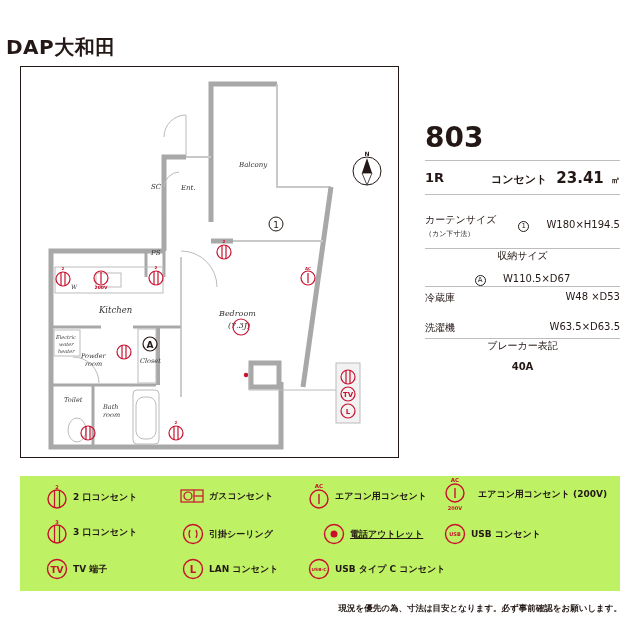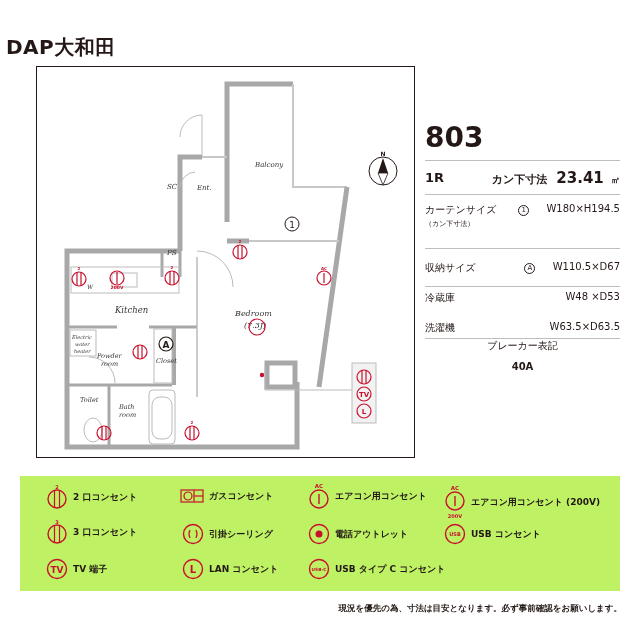--- a/index.html
+++ b/index.html
@@ -1,32 +1,32 @@
 <!DOCTYPE html>
 <html><head>
 <meta charset="utf-8">
 <style>
   * { box-sizing: border-box; margin: 0; padding: 0; }
   body { width: 640px; height: 640px; background: #ffffff; font-family: "DejaVu Sans", sans-serif; color: #231815; position: relative; overflow: hidden; }
   .title { position: absolute; left: 6px; top: 34px; font-size: 20px; font-weight: bold; letter-spacing: 0.5px; }
-  .plan-frame { position: absolute; left: 20px; top: 66px; width: 379px; height: 392px; border: 1.5px solid #231815; background: #fff; margin-left: 16px; }
+  .plan-frame { position: absolute; left: 20px; top: 66px; width: 379px; height: 392px; border: 1.5px solid #231815; background: #fff; }
   .plan-frame svg { position: absolute; left: 0; top: 0; }
   .room-label { font-family: "DejaVu Serif", serif; font-style: italic; fill: #333; }
   .info { position: absolute; left: 425px; top: 120px; width: 195px; }
   .unit-no { font-size: 28px; font-weight: bold; line-height: 36px; margin-bottom: 4px; }
   .row { border-top: 1px solid #bdbdbd; display: flex; align-items: center; justify-content: space-between; font-size: 10px; }
   .row-type { height: 34px; }
   .row-type .lt { font-size: 13px; font-weight: bold; }
   .row-type .area-lbl { font-size: 11px; font-weight: bold; margin-right: 6px; }
   .row-type .area-val { font-size: 15px; font-weight: bold; }
   .row-type .area-unit { font-size: 9px; margin-left: 4px; font-weight: bold; }
-  .row-curtain { height: 54px; align-items: flex-start; padding-top: 8px; }
+  .row-curtain { height: 54px; align-items: center; padding-top: 8px; }
   .sub { font-size: 7px; display: block; margin-top: 2px; }
   .sym { display: inline-block; width: 11px; height: 11px; border: 1px solid #231815; border-radius: 50%; font-size: 7px; text-align: center; line-height: 9px; margin-right: 14px; }
-  .row-storage { height: 38px; }
+  .row-storage { height: 38px; flex-direction: column; }
   .row-appl { height: 52px; flex-direction: column; align-items: stretch; justify-content: center; gap: 16px; }
   .row-appl .line { display: flex; justify-content: space-between; }
   .row-breaker { height: 34px; flex-direction: column; }
   .bold { font-weight: bold; }
   .legend { position: absolute; left: 20px; top: 476px; width: 600px; height: 115px; background: #bef264; }
   .legend-item { position: absolute; display: flex; align-items: center; font-size: 9px; font-weight: bold; color: #231815; }
   .legend-item svg { margin-right: 5px; }
   .note { position: absolute; right: 18px; top: 603px; font-size: 8.5px; font-weight: bold; }
 </style>
 </head>
@@ -188,21 +188,21 @@
       <text x="327" y="347" font-size="7" text-anchor="middle">L</text>
     </g>
   </svg>
 </div>
 
 <div class="info">
   <div class="unit-no">803</div>
   <div class="row row-type">
     <span class="lt">1R</span>
     <span>
-      <span class="area-lbl">カン下寸法</span>
+      <span class="area-lbl">コンセント</span>
       <span class="area-val">23.41</span>
       <span class="area-unit">㎡</span>
     </span>
   </div>
   <div class="row row-curtain">
     <span>
       <span>カーテンサイズ</span>
       <span class="sub">（カン下寸法）</span>
     </span>
     <span>
@@ -254,21 +254,21 @@
     <span>ガスコンセント</span>
   </div>
   <div class="legend-item" style="left:288px;top:6px;">
     <svg width="22" height="28" viewBox="0 0 22 28">
       <circle cx="11" cy="17" r="9" fill="none" stroke="#c8102e" stroke-width="1.4"></circle>
       <line x1="11" y1="12" x2="11" y2="22" stroke="#c8102e" stroke-width="1.4"></line>
       <text x="11" y="6" font-size="5.5" text-anchor="middle" fill="#c8102e" font-weight="bold" font-family="DejaVu Sans, sans-serif">AC</text>
     </svg>
     <span>エアコン用コンセント</span>
   </div>
-  <div class="legend-item" style="left:424px;top:8px;">
+  <div class="legend-item" style="left:424px;top:0;gap:7px;">
     <svg width="22" height="36" viewBox="0 0 22 36">
       <circle cx="11" cy="17" r="9" fill="none" stroke="#c8102e" stroke-width="1.4"></circle>
       <line x1="11" y1="12" x2="11" y2="22" stroke="#c8102e" stroke-width="1.4"></line>
       <text x="11" y="6" font-size="5.5" text-anchor="middle" fill="#c8102e" font-weight="bold" font-family="DejaVu Sans, sans-serif">AC</text>
       <text x="11" y="34" font-size="5" text-anchor="middle" fill="#c8102e" font-weight="bold" font-family="DejaVu Sans, sans-serif">200V</text>
     </svg>
     <span>エアコン用コンセント (200V)</span>
   </div>
 
   <div class="legend-item" style="left:26px;top:43px;">
@@ -281,21 +281,21 @@
     <span>3 口コンセント</span>
   </div>
   <div class="legend-item" style="left:162px;top:47px;">
     <svg width="22" height="22" viewBox="0 0 22 22">
       <circle cx="11" cy="11" r="9.5" fill="none" stroke="#c8102e" stroke-width="1.4"></circle>
       <path d="M8,7 Q6,11 8,15" fill="none" stroke="#c8102e" stroke-width="1.2"></path>
       <path d="M14,7 Q16,11 14,15" fill="none" stroke="#c8102e" stroke-width="1.2"></path>
     </svg>
     <span>引掛シーリング</span>
   </div>
-  <div class="legend-item" style="left:288px;top:47px;">
+  <div class="legend-item" style="left:303px;top:47px;text-decoration:underline;">
     <svg width="22" height="22" viewBox="0 0 22 22">
       <circle cx="11" cy="11" r="9.5" fill="none" stroke="#c8102e" stroke-width="1.4"></circle>
       <circle cx="11" cy="11" r="3.5" fill="#c8102e"></circle>
     </svg>
     <span>電話アウトレット</span>
   </div>
   <div class="legend-item" style="left:424px;top:47px;">
     <svg width="22" height="22" viewBox="0 0 22 22">
       <circle cx="11" cy="11" r="9.5" fill="none" stroke="#c8102e" stroke-width="1.4"></circle>
       <text x="11" y="13" font-size="5" text-anchor="middle" fill="#c8102e" font-weight="bold" font-family="DejaVu Sans, sans-serif">USB</text>

